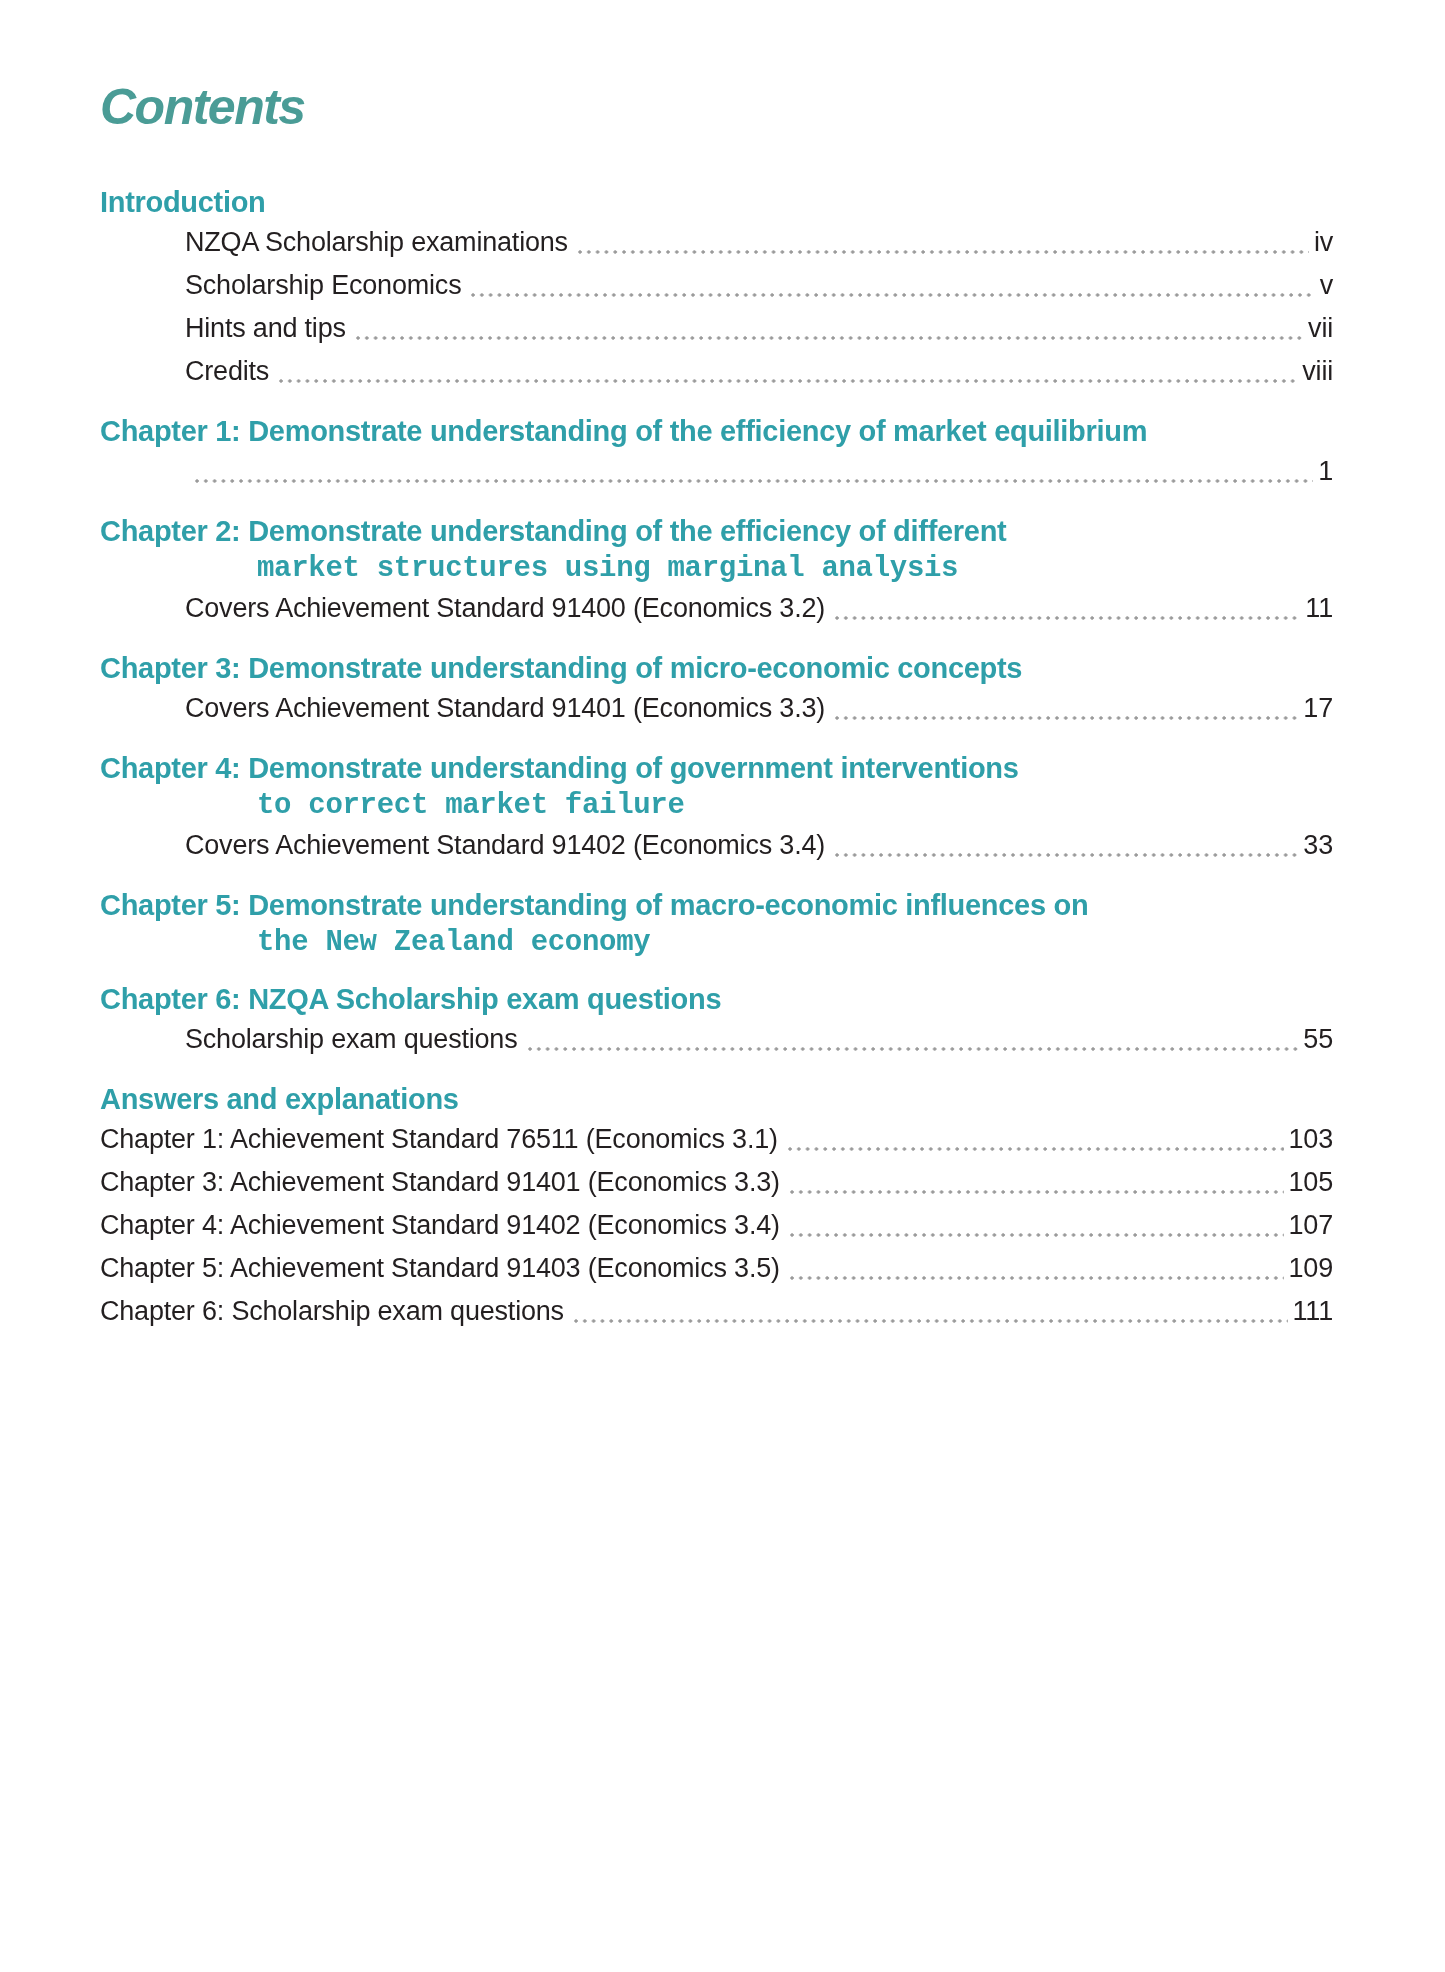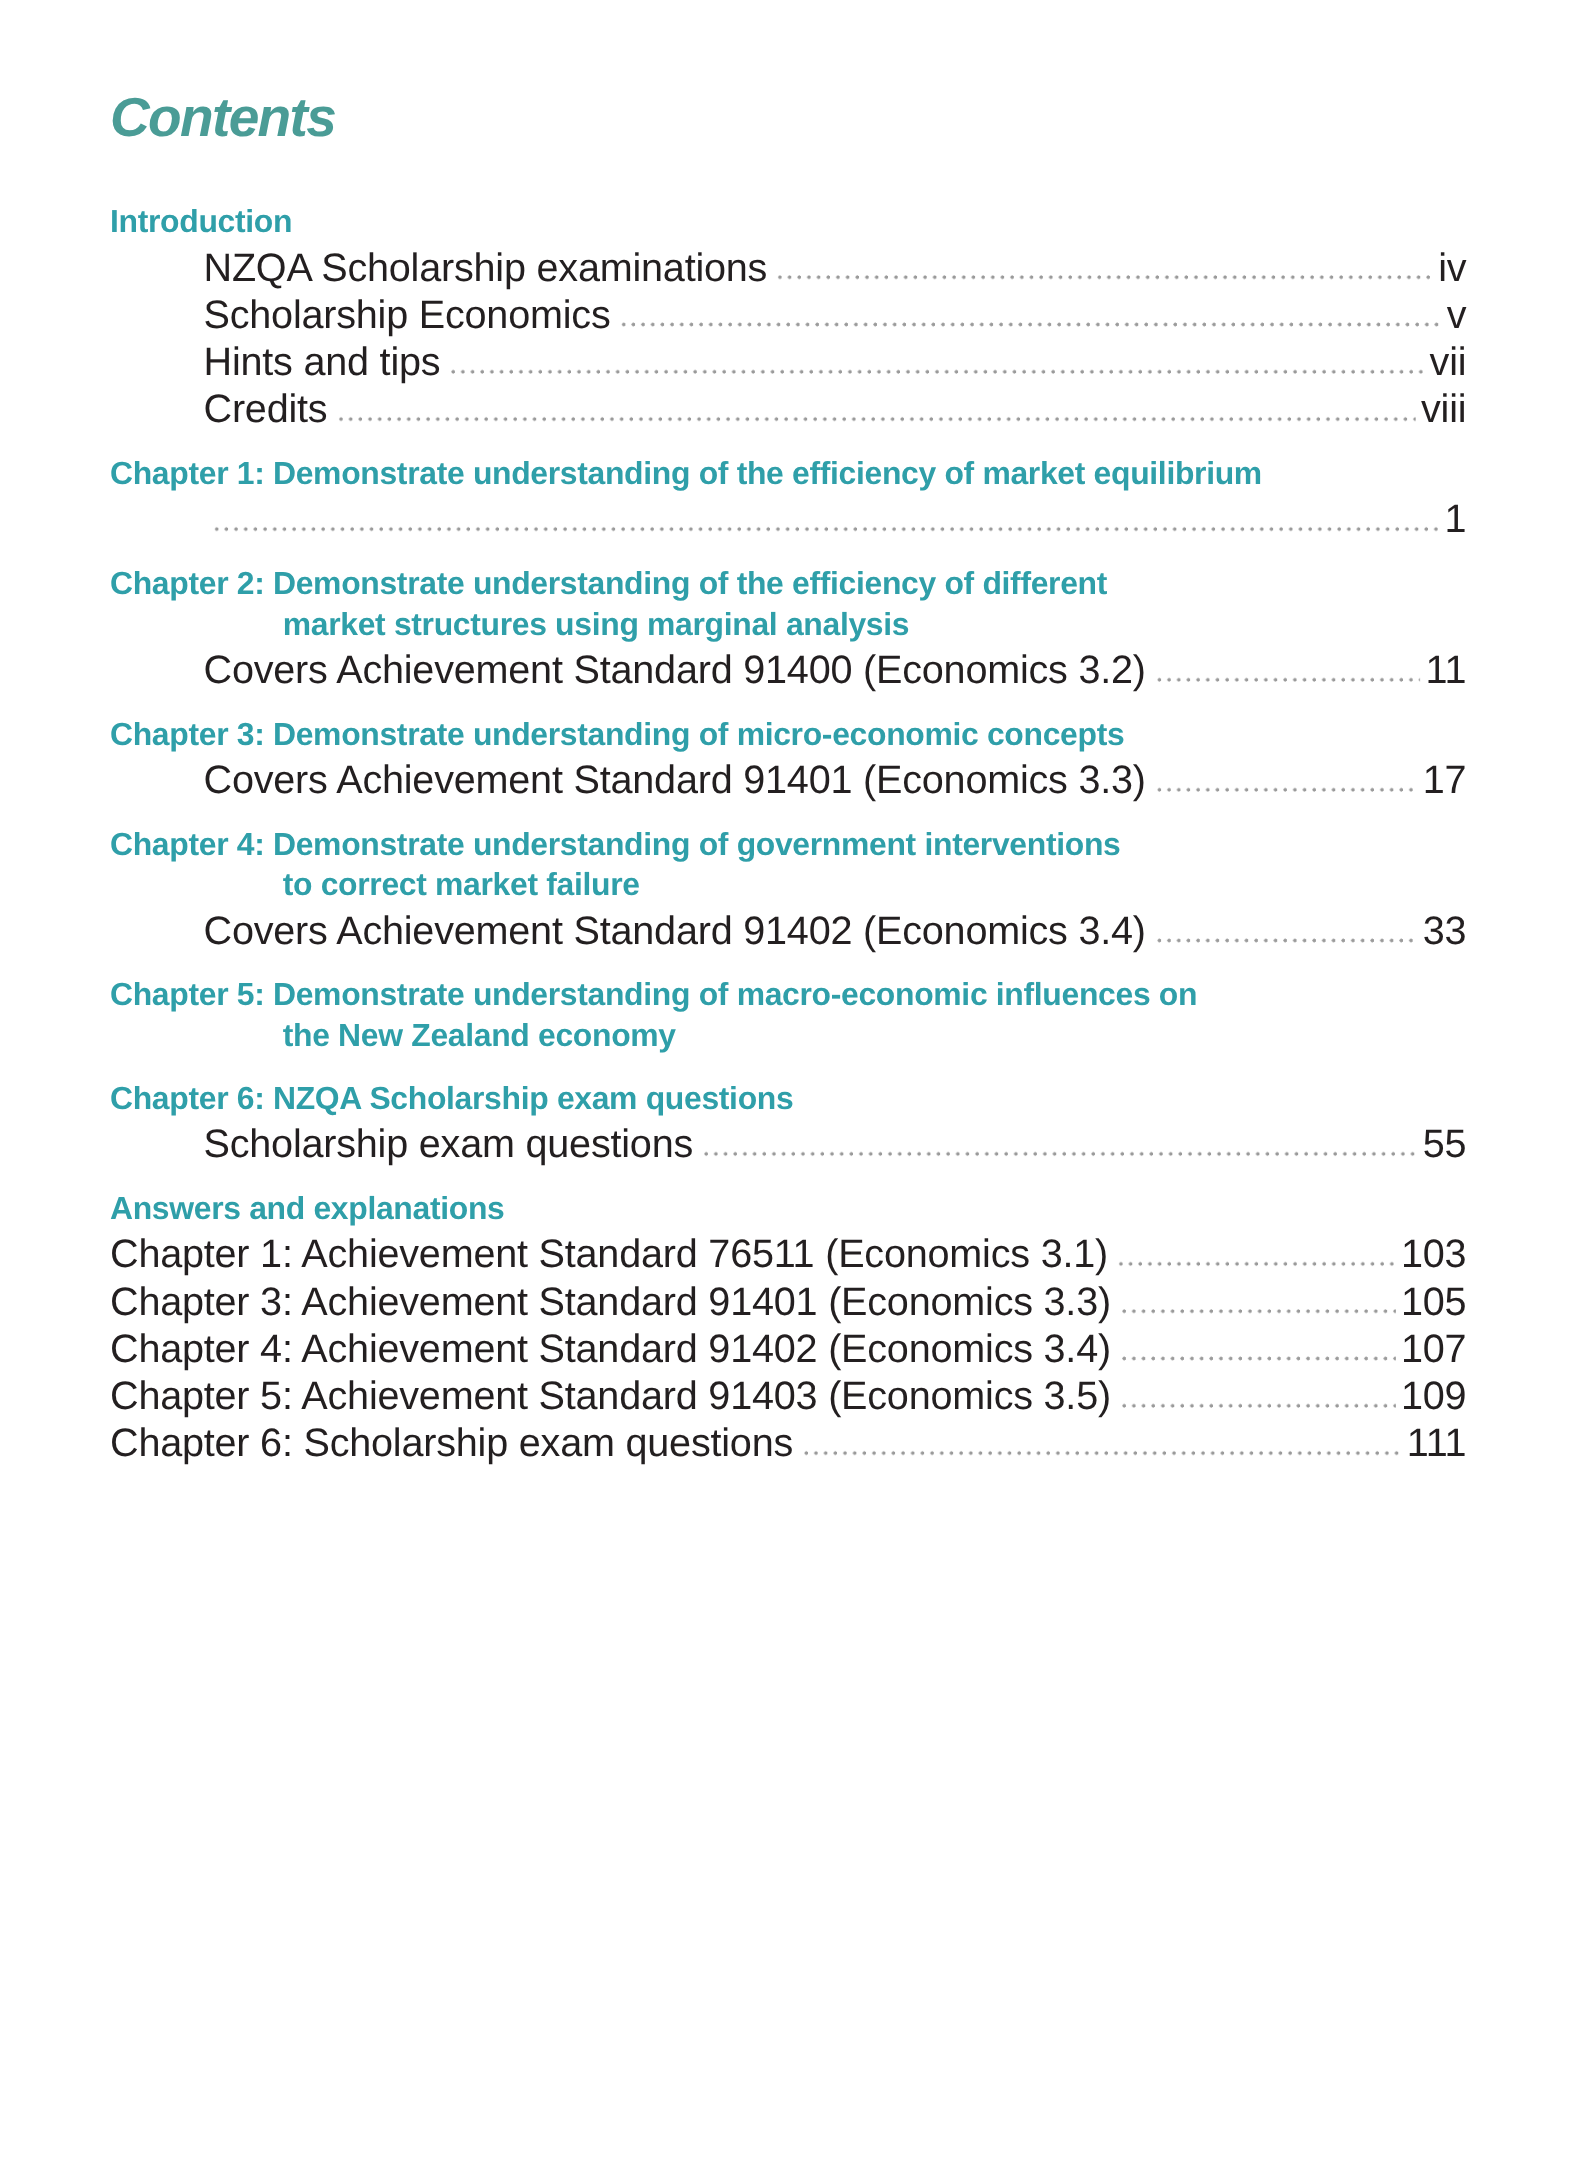--- a/index.html
+++ b/index.html
@@ -26,25 +26,25 @@
     margin-bottom: 48px;
   }
   .section { margin-bottom: 20px; }
   .section-heading {
     font-size: 29px;
     font-weight: bold;
     line-height: 37px;
     color: var(--accent, #2f9fa9);
     letter-spacing: -0.3px;
   }
-  .heading-line2 { padding-left: 157px; }
+  .heading-line2 { padding-left: 157px; font-family: Liberation Mono, monospace; }
   .toc-row {
     display: flex;
     align-items: flex-start;
-    font-size: 36px;
+    font-size: 27px;
     line-height: 43px;
     letter-spacing: -0.2px;
   }
   .indent-1 { padding-left: 85px; }
   .toc-label { white-space: nowrap; flex: 0 0 auto; }
   .dots {
     flex: 1 1 auto;
     height: 4px;
     align-self: flex-end;
     margin: 0 5px 10px 10px;

